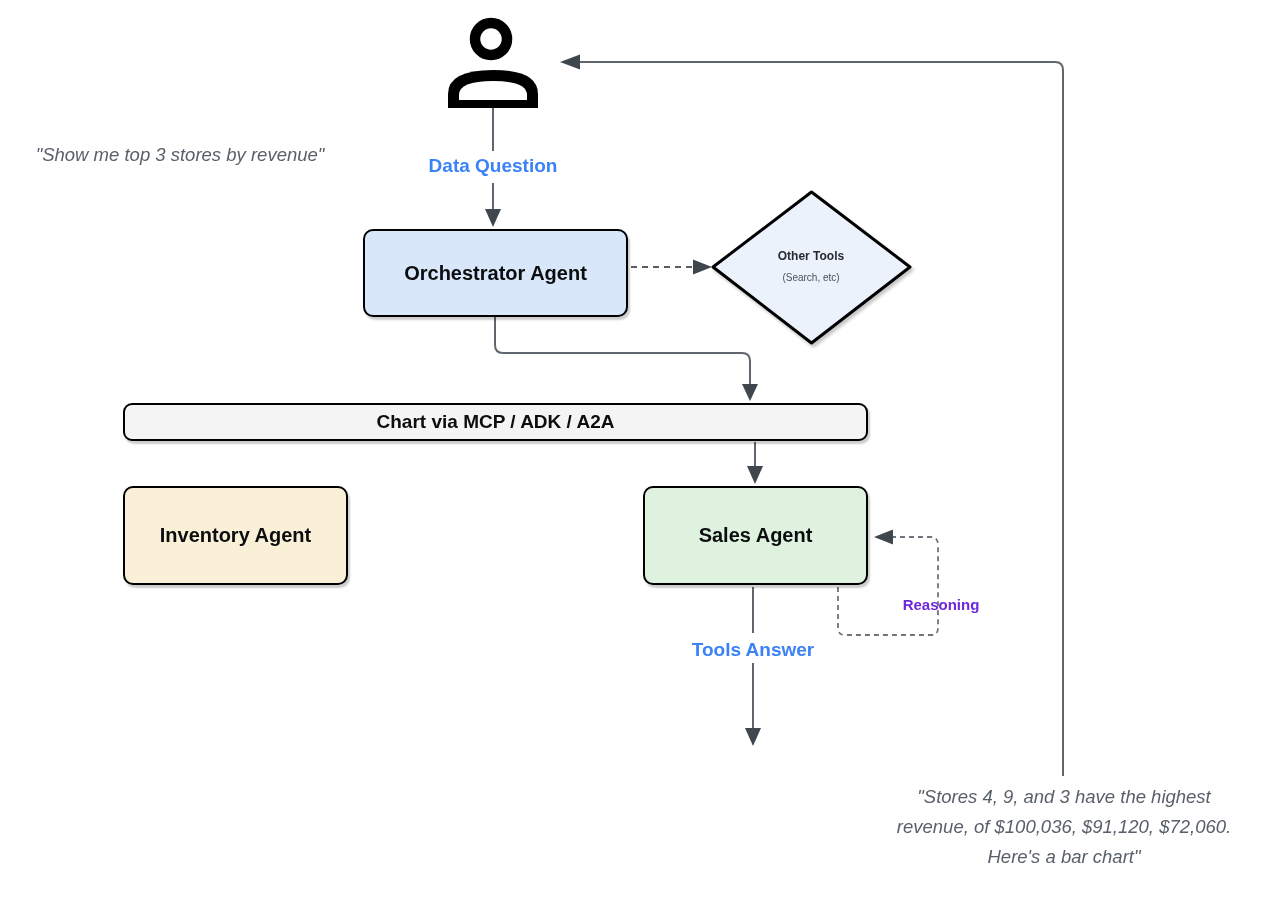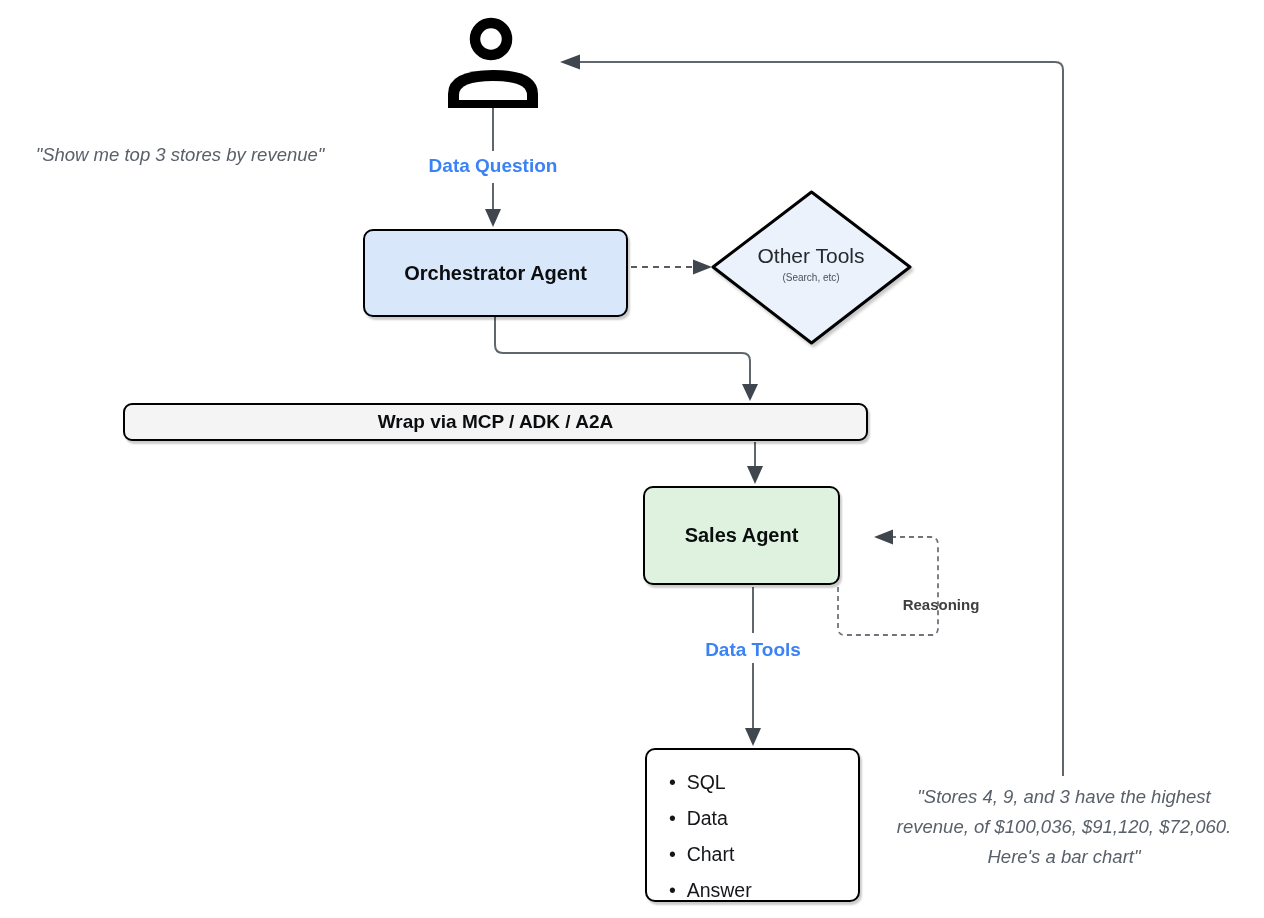--- a/index.html
+++ b/index.html
@@ -12,26 +12,26 @@
         font-weight:bold;color:#0b0d0e;font-size:20px;
         box-shadow:2px 3px 2px rgba(0,0,0,0.20);}
   .node.blue{background:#d9e7fb;}
   .node.yellow{background:#faf0d7;}
   .node.green{background:#def2df;}
   .node.bar{background:#f4f4f5;font-size:19px;border-radius:9px;}
   .node.white{background:#ffffff;}
 
   .diamond-text{position:absolute;left:731px;top:245px;width:160px;text-align:center;
         line-height:22px;}
-  .diamond-text .t1{font-weight:normal;font-size:21px;color:#26292d;}
+  .diamond-text .t1{font-weight:bold;font-size:12px;color:#26292d;}
   .diamond-text .t2{font-size:10px;color:#4b5158;}
 
   .flow-label{position:absolute;text-align:center;font-weight:bold;font-size:19px;color:#3b82f6;}
   .reasoning-label{position:absolute;left:881px;top:596px;width:120px;text-align:center;
-        font-weight:bold;font-size:15px;color:#404040;}
+        font-weight:bold;font-size:15px;color:#6d28d9;}
 
   .quote{position:absolute;font-style:italic;font-size:18.5px;color:#59606a;}
   .quote.left{left:10px;top:144px;width:340px;text-align:center;}
   .quote.right{left:872px;top:782px;width:384px;text-align:center;line-height:30px;}
 
   .output-list{margin:0;padding:14px 0 0 22px;list-style:none;}
   .output-list li{font-size:19.5px;color:#141619;line-height:36px;}
   .output-list li::before{content:"\2022\00a0\00a0";color:#141619;}
 </style>
 </head>
@@ -74,39 +74,31 @@
   </svg>
 
   <div class="quote left">"Show me top 3 stores by revenue"</div>
   <div class="quote right">
     <div>"Stores 4, 9, and 3 have the highest</div>
     <div>revenue, of $100,036, $91,120, $72,060.</div>
     <div>Here's a bar chart"</div>
   </div>
 
   <div class="flow-label" style="left:403px;top:155px;width:180px;">Data Question</div>
-  <div class="flow-label" style="left:663px;top:639px;width:180px;">Data Tools</div>
+  <div class="flow-label" style="left:663px;top:639px;width:180px;">Tools Answer</div>
   <div class="reasoning-label">Reasoning</div>
 
   <div class="node blue" style="left:363px;top:229px;width:265px;height:88px;">Orchestrator Agent</div>
 
   <div class="diamond-text">
     <div class="t1">Other Tools</div>
     <div class="t2">(Search, etc)</div>
   </div>
 
-  <div class="node bar" style="left:123px;top:403px;width:745px;height:38px;">Wrap via MCP / ADK / A2A</div>
+  <div class="node bar" style="left:123px;top:403px;width:745px;height:38px;">Chart via MCP / ADK / A2A</div>
+
+  <div class="node yellow" style="left:123px;top:486px;width:225px;height:99px;">Inventory Agent</div>
 
 
+  <div class="node green" style="left:643px;top:486px;width:225px;height:99px;">Sales Agent</div>
 
-  <div class="node green" style="left:643px;top:486px;width:197px;height:99px;">Sales Agent</div>
-
-  <div class="node white" style="left:645px;top:748px;width:215px;height:154px;
-       align-items:flex-start;justify-content:flex-start;font-weight:normal;">
-    <ul class="output-list">
-      <li>SQL</li>
-      <li>Data</li>
-      <li>Chart</li>
-      <li>Answer</li>
-    </ul>
-  </div>
 
 </div>
 
 </body></html>

